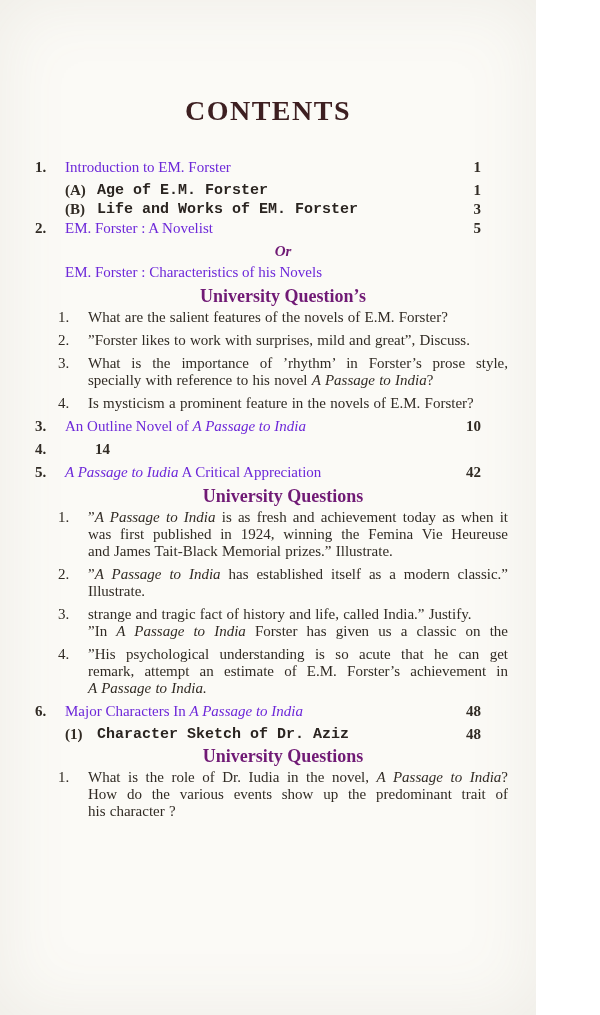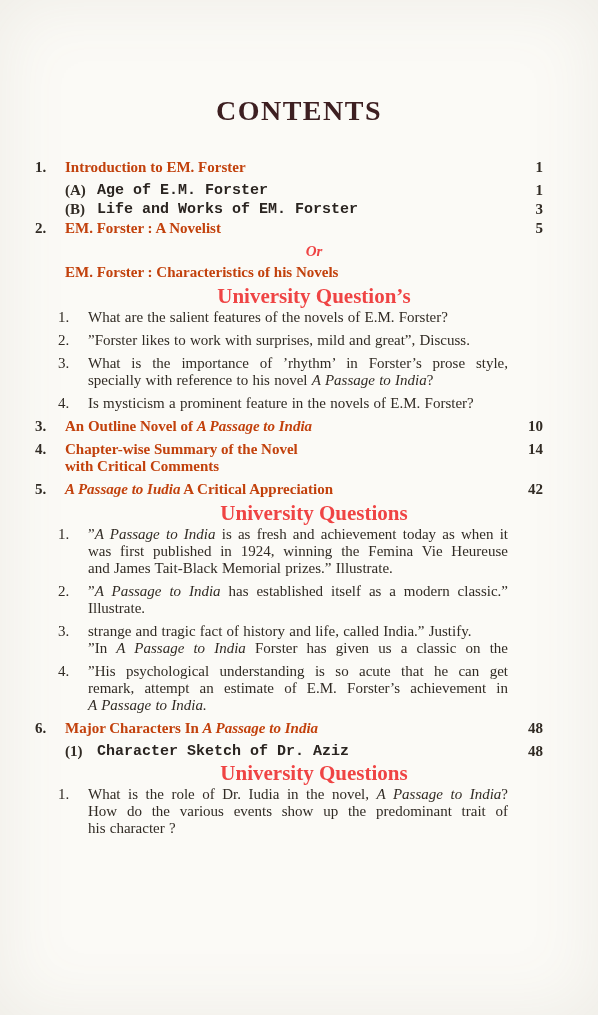--- a/index.html
+++ b/index.html
@@ -1,17 +1,17 @@
 <!DOCTYPE html>
 <html><head>
 <meta charset="utf-8">
 <style>
   html,body{margin:0;padding:0;}
   .page{
-    width:598px;height:1015px;
+    width:536px;height:1015px;
     background:#fbfaf6;
     box-shadow:inset 0 0 70px rgba(125,115,95,.10);
     font-family:"Liberation Serif","DejaVu Serif",serif;
     color:#312b24;
     overflow:hidden;
     position:relative;
   }
   .title{
     text-align:center;
     padding-top:96px;
@@ -21,38 +21,38 @@
     letter-spacing:1.5px;
     color:#3d1f21;
   }
   .toc{margin-top:33px;}
   .row{display:flex;align-items:flex-start;font-size:15px;line-height:17px;}
   .row .num{flex:0 0 auto;font-weight:bold;}
   .row .content{flex:1 1 auto;}
   .row .pagecol{flex:0 0 45px;text-align:right;font-weight:bold;}
   .entry{padding-left:35px;padding-right:55px;margin:0 0 6px;}
   .entry .num{width:30px;}
-  .entry .content{font-weight:bold;color:#c2410c;}
+  .entry .content{font-weight:normal;color:#6d28d9;}
   .subentry{padding-left:65px;padding-right:55px;margin:0 0 2px;}
   .subentry .num{width:32px;}
   .subentry .content{font-weight:bold;color:#2a2420;font-family:Liberation Mono, monospace;}
   .question{padding-left:58px;margin:0 0 6px;}
   .question .num{width:30px;font-weight:normal;}
   .question .content{flex:0 0 420px;max-width:420px;word-spacing:.5px;}
   .question .line.just{text-align:justify;text-align-last:justify;}
   .center{
     text-align:center;
     font-weight:bold;
     margin:4px 0;
     padding-left:30px;
     font-size:15px;
     line-height:17px;
-    color:#ef4444;
+    color:#701a75;
   }
-  .center.heading{font-size:21px;line-height:18px;}
+  .center.heading{font-size:18px;line-height:18px;}
   .it{font-style:italic;}
 </style>
 </head>
 <body>
 
 <div class="page">
   <div class="title">CONTENTS</div>
   <div class="toc" id="toc">
       <div class="row entry">
         <div class="num">1.</div>
@@ -118,24 +118,20 @@
       </div>
       <div class="row entry">
         <div class="num">3.</div>
         <div class="content">
           <div class="line"><span>An Outline Novel of </span><span class="it">A Passage to India</span></div>
         </div>
         <div class="pagecol">10</div>
       </div>
       <div class="row entry">
         <div class="num">4.</div>
-        <div class="content">
-          <div class="line"><span>Chapter-wise Summary of the Novel</span></div>
-          <div class="line"><span>with Critical Comments</span></div>
-        </div>
         <div class="pagecol">14</div>
       </div>
       <div class="row entry">
         <div class="num">5.</div>
         <div class="content">
           <div class="line"><span class="it">A Passage to Iudia</span><span> A Critical Appreciation</span></div>
         </div>
         <div class="pagecol">42</div>
       </div>
       <div class="center heading"><span>University Questions</span></div>

